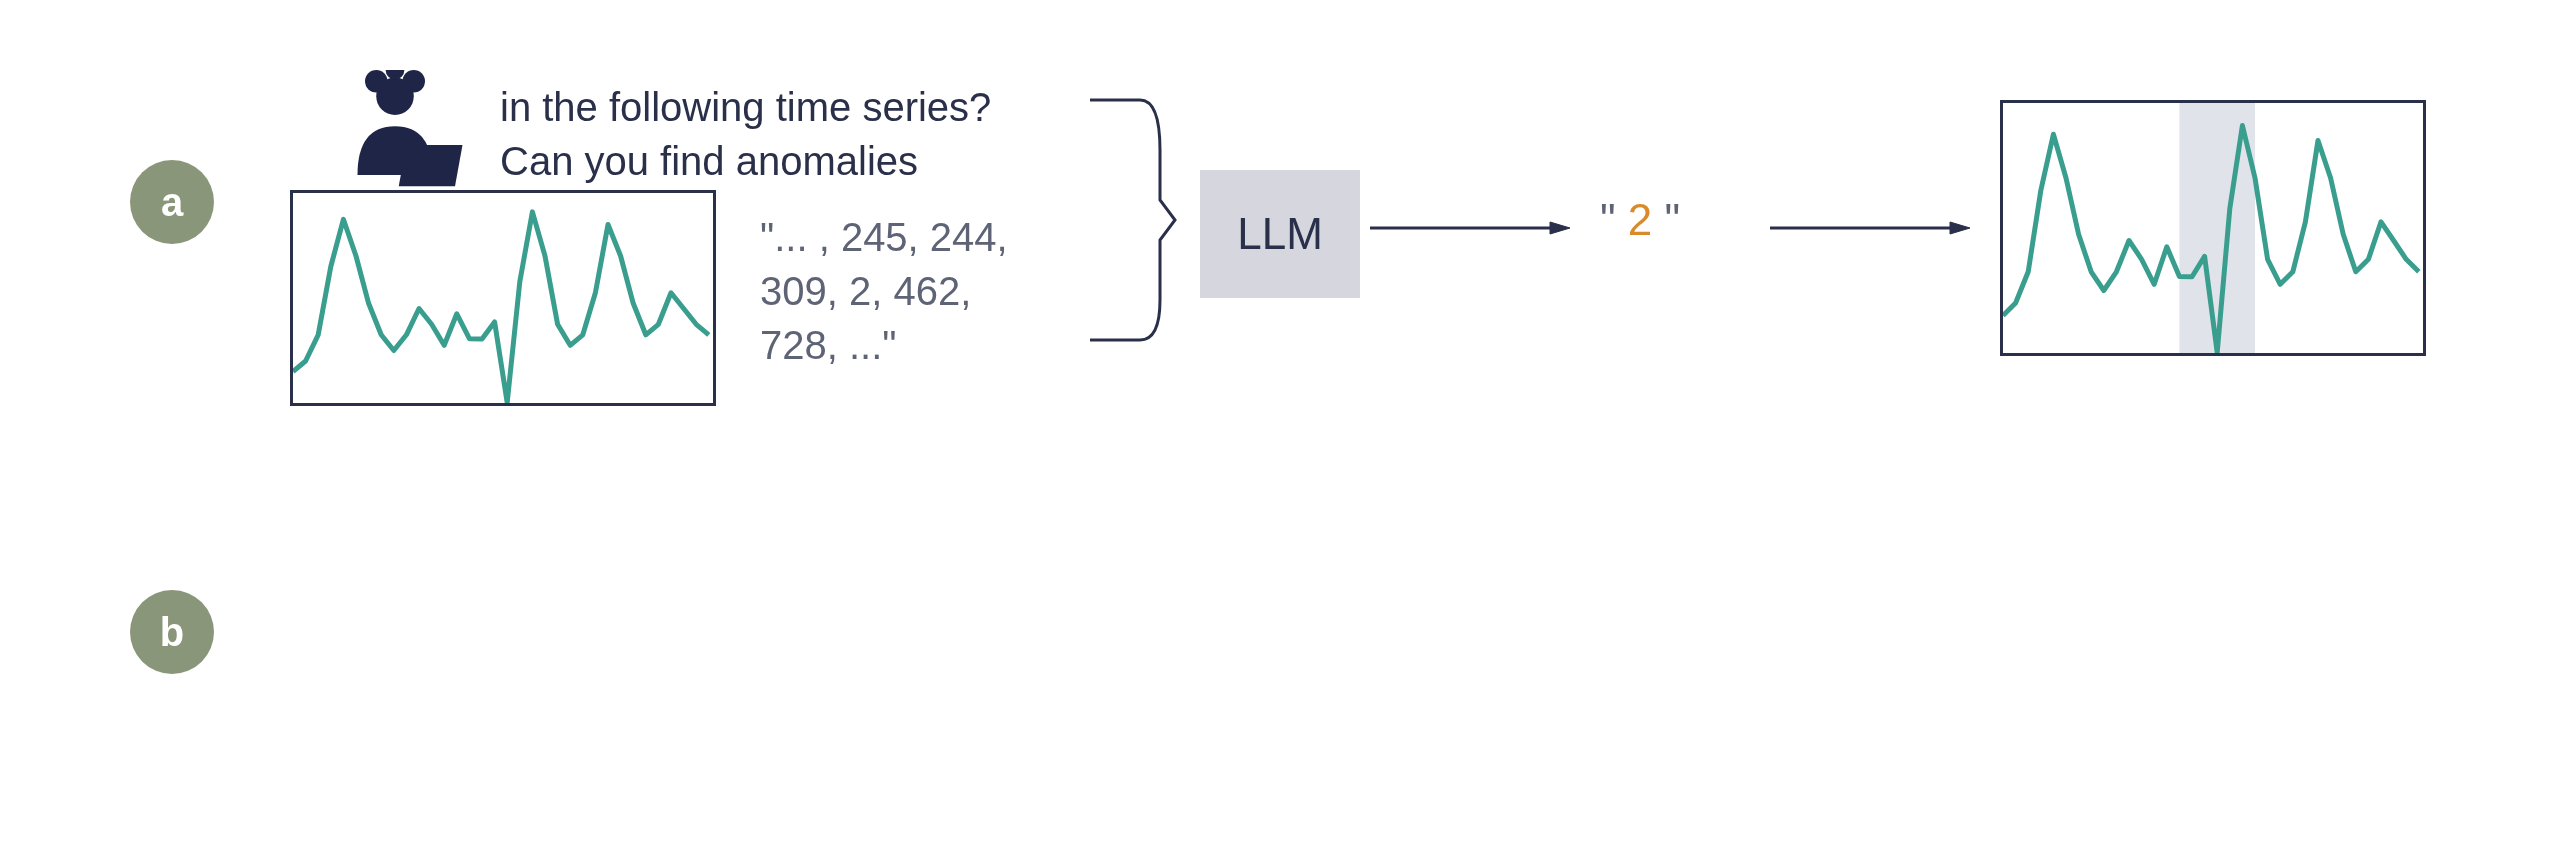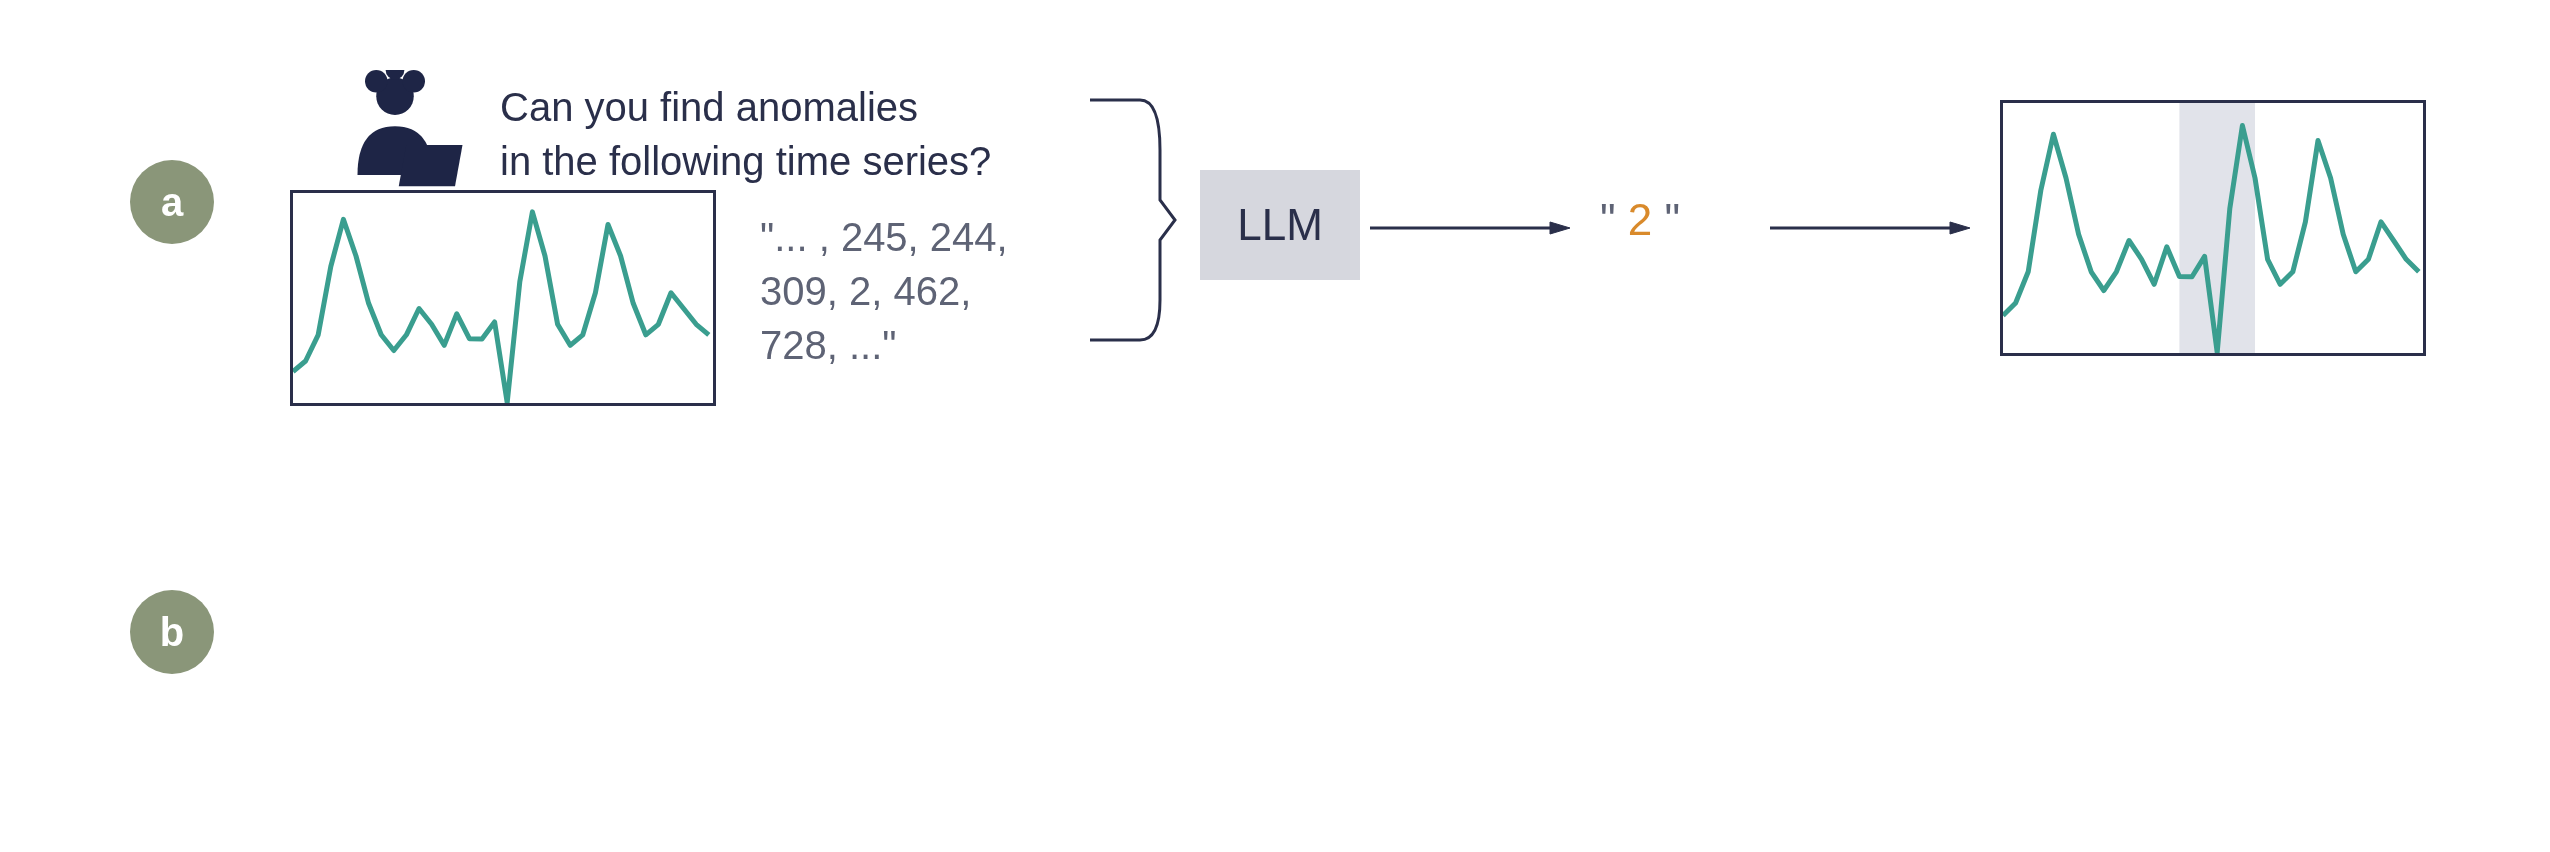--- a/index.html
+++ b/index.html
@@ -72,21 +72,21 @@
     color: #5e6375;
   }
 
   .llm-box {
     position: absolute;
     background: #d6d7de;
     color: #2a2f4a;
     font-size: 44px;
     display:flex; align-items:center; justify-content:center;
   }
-  .llm-a { left: 1200px; top: 130px; width: 160px; height: 110px; }
+  .llm-a { left: 1200px; top: 130px; width: 160px; height: 128px; }
 
   .quoted-output-a {
     position: absolute;
     left: 1600px; top: 155px;
     font-size: 44px;
     color: #5e6375;
   }
   .quoted-output-a .val { color: #d98a2b; }
 
   .arrow {
@@ -112,22 +112,22 @@
           <circle cx="14" cy="6" r="6"></circle>
           <circle cx="34" cy="6" r="6"></circle>
           <circle cx="24" cy="0" r="5"></circle>
           <path d="M4 56 Q4 30 24 30 Q44 30 44 56 Z"></path>
           <path d="M30 40 L60 40 L56 62 L26 62 Z"></path>
         </g>
       </svg>
     </div>
 
     <div class="prompt-text">
+      <div>in the following time series?</div>
       <div>Can you find anomalies</div>
-      <div>in the following time series?</div>
     </div>
 
     <div class="chart-box a-chart1">
       <svg viewBox="0 0 420 210" preserveAspectRatio="none">
         <polyline id="ts-a1" fill="none" stroke="#3a9e8f" stroke-width="5" stroke-linejoin="round" points="0.0,178.5 12.6,168.0 25.2,141.8 37.8,73.5 50.4,26.3 63.0,63.0 75.6,110.3 88.2,141.8 100.8,157.5 113.4,141.8 126.0,115.5 138.6,131.3 151.2,152.3 163.8,120.8 176.4,145.7 189.0,145.9 201.6,128.9 214.2,209.5 226.8,88.7 239.4,18.9 252.0,63.0 264.6,131.3 277.2,152.3 289.8,141.8 302.4,99.8 315.0,31.5 327.6,63.0 340.2,110.3 352.8,141.8 365.4,131.3 378.0,99.8 390.6,115.5 403.2,131.3 415.8,141.8"></polyline>
       </svg>
     </div>
 
     <div class="seq-text-a" style="white-space:pre;">"... , 245, 244,
 309, 2, 462,

